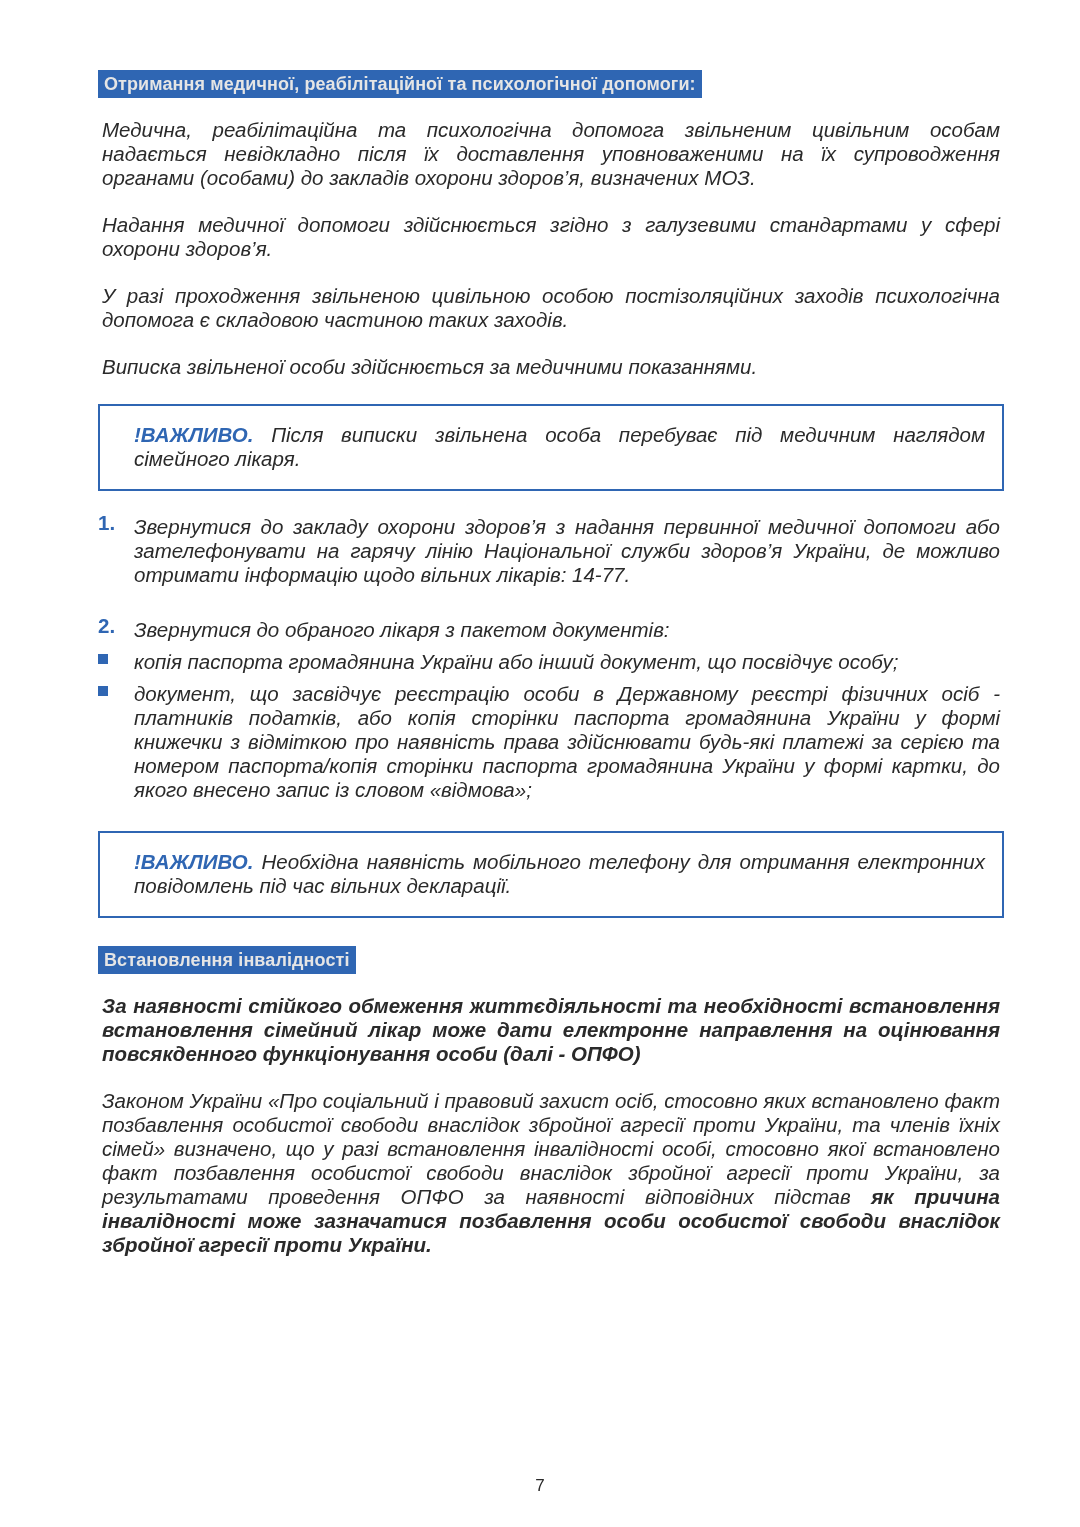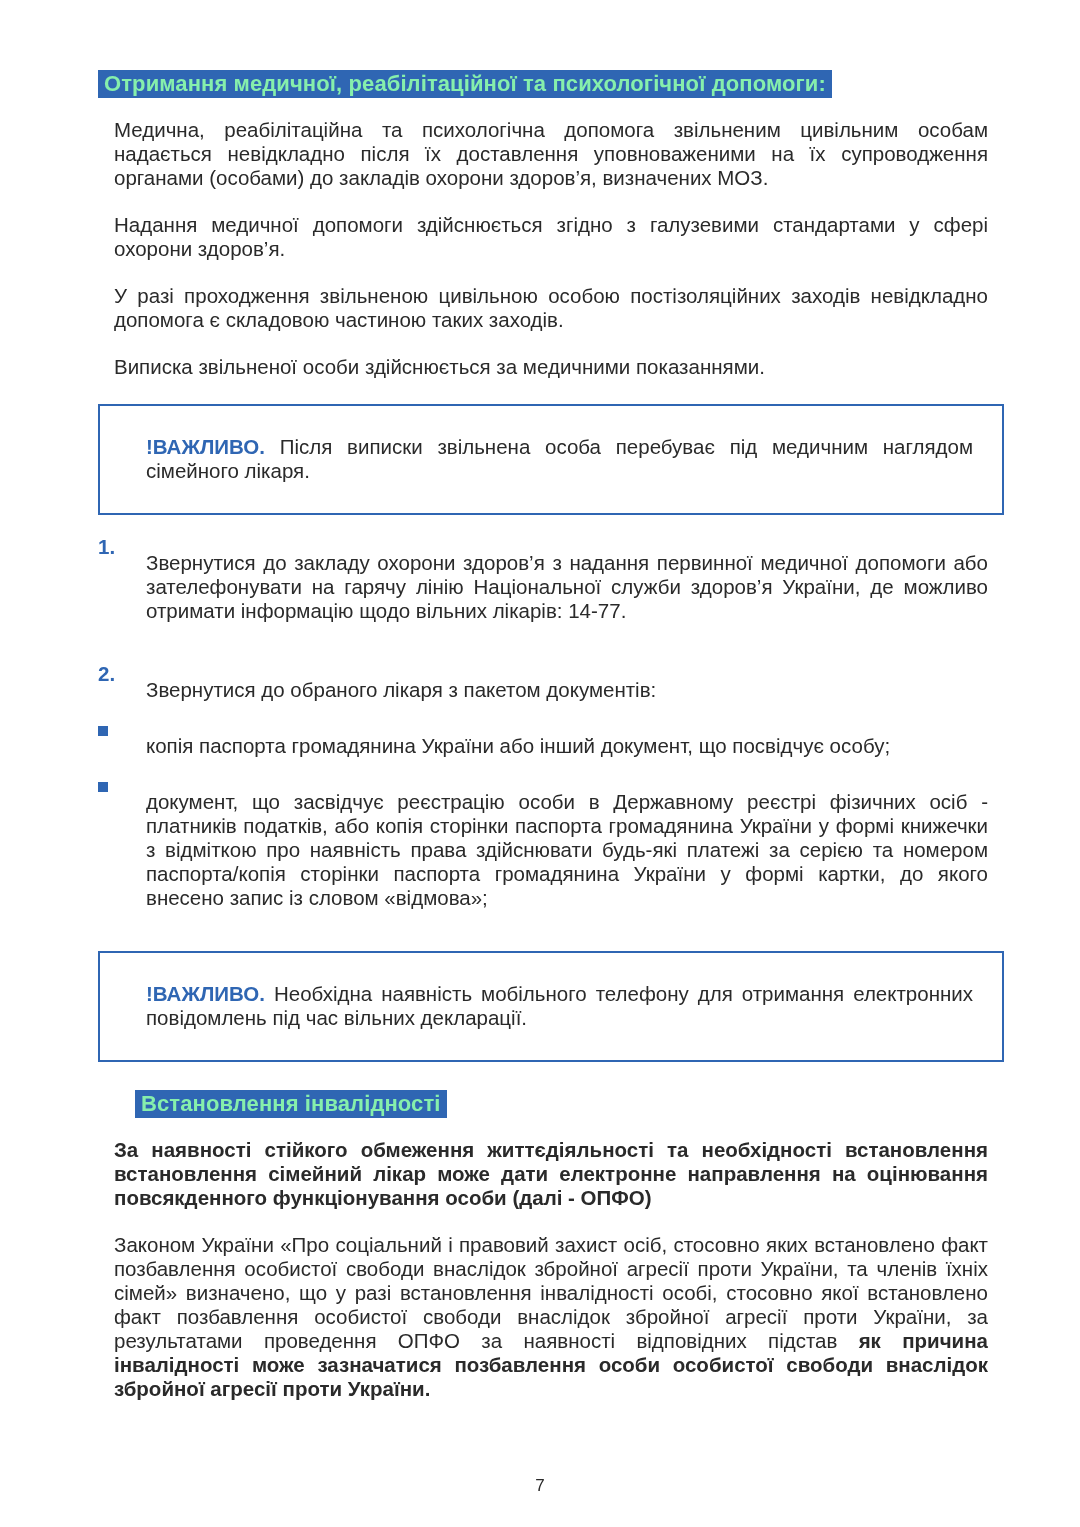--- a/index.html
+++ b/index.html
@@ -1,19 +1,19 @@
 <!DOCTYPE html>
 <html><head>
 <meta charset="utf-8">
 <style>
   html, body { margin: 0; padding: 0; background: #ffffff; }
   body { width: 1080px; height: 1527px; position: relative; font-family: "Liberation Sans", sans-serif; color: #2a2a2a; }
   .page { position: absolute; left: 98px; top: 70px; width: 906px; }
-  .hdr { display: inline-block; background: #2f66b3; color: #86efac; font-weight: bold; font-size: 22px; padding: 3px 6px 3px 6px; line-height: 22px; letter-spacing: 0.1px; }
-  p { margin: 16px; font-size: 20.5px; line-height: 24px; text-align: justify; }
+  .hdr { display: inline-block; background: #2f66b3; color: #e5e5e5; font-weight: bold; font-size: 18px; padding: 3px 6px 3px 6px; line-height: 22px; letter-spacing: 0.1px; }
+  p { margin: 4px; font-size: 20.5px; line-height: 24px; text-align: justify; font-style: italic; }
   .mt-h { margin-top: 20px; }
   .mt-p { margin-top: 23px; }
   .box { border: 2px solid #2f66b3; padding: 13px 13px 14px 30px; margin-top: 25px; }
   .box p { font-size: 20.5px; line-height: 24px; }
   .imp { color: #2f66b3; font-weight: bold; }
   .num { display: flex; }
   .num .n { width: 32px; flex: 0 0 32px; color: #2f66b3; font-weight: bold; font-size: 20.5px; line-height: 24px; }
   .num p { flex: 1; }
   .bul { display: flex; }
   .bul .b { width: 32px; flex: 0 0 32px; position: relative; }
@@ -24,21 +24,21 @@
 </style>
 </head>
 <body>
 
 <div class="page">
 
   <div class="hdr">Отримання медичної, реабілітаційної та психологічної допомоги:</div>
 
   <p class="mt-h">Медична, реабілітаційна та психологічна допомога звільненим цивільним особам надається невідкладно після їх доставлення уповноваженими на їх супроводження органами (особами) до закладів охорони здоров’я, визначених МОЗ.</p>
   <p class="mt-p">Надання медичної допомоги здійснюється згідно з галузевими стандартами у сфері охорони здоров’я.</p>
-  <p class="mt-p">У разі проходження звільненою цивільною особою  постізоляційних заходів невідкладно допомога є складовою частиною таких заходів.</p>
+  <p class="mt-p">У разі проходження звільненою цивільною особою  постізоляційних заходів психологічна допомога є складовою частиною таких заходів.</p>
   <p class="mt-p">Виписка звільненої особи здійснюється за медичними показаннями.</p>
 
   <div class="box">
     <p><span class="imp">!ВАЖЛИВО.</span><span> Після виписки звільнена особа перебуває під медичним наглядом сімейного лікаря.</span></p>
   </div>
 
 
   <div class="num mt-h">
     <span class="n">1.</span>
     <p>Звернутися до закладу охорони здоров’я з надання первинної медичної допомоги або зателефонувати на гарячу лінію Національної служби здоров’я України, де можливо отримати інформацію щодо вільних лікарів: 14-77.</p>
@@ -57,21 +57,21 @@
     <span class="b">
         <span></span>
       </span>
     <p>документ, що засвідчує реєстрацію особи в Державному реєстрі фізичних осіб - платників податків, або копія сторінки паспорта громадянина України у формі книжечки з відміткою про наявність права здійснювати будь-які платежі за серією та номером паспорта/копія сторінки паспорта громадянина України у формі картки, до якого внесено запис із словом «відмова»;</p>
   </div>
 
   <div class="box" style="margin-top:25px;">
     <p><span class="imp">!ВАЖЛИВО.</span><span> Необхідна наявність мобільного телефону для отримання електронних повідомлень під час вільних декларації.</span></p>
   </div>
 
-  <div style="margin-top:28px;margin-left:37px;">
+  <div style="margin-top:28px;">
     <div class="hdr">Встановлення інвалідності</div>
   </div>
 
   <p class="mt-h bold">За наявності стійкого обмеження життєдіяльності та необхідності встановлення встановлення сімейний лікар може дати електронне направлення на оцінювання повсякденного функціонування особи (далі - ОПФО)</p>
 
   <p class="mt-p"><span>Законом України «Про соціальний і правовий захист осіб, стосовно яких встановлено факт позбавлення особистої свободи внаслідок збройної агресії проти України, та членів їхніх сімей» визначено, що у разі встановлення інвалідності особі, стосовно якої встановлено факт позбавлення особистої свободи внаслідок збройної агресії проти України, за результатами проведення ОПФО за наявності відповідних підстав </span><span class="bold">як причина інвалідності може зазначатися позбавлення особи особистої свободи внаслідок збройної агресії проти України.</span></p>
 
 </div>
 
 <div class="pagenum">7</div>

